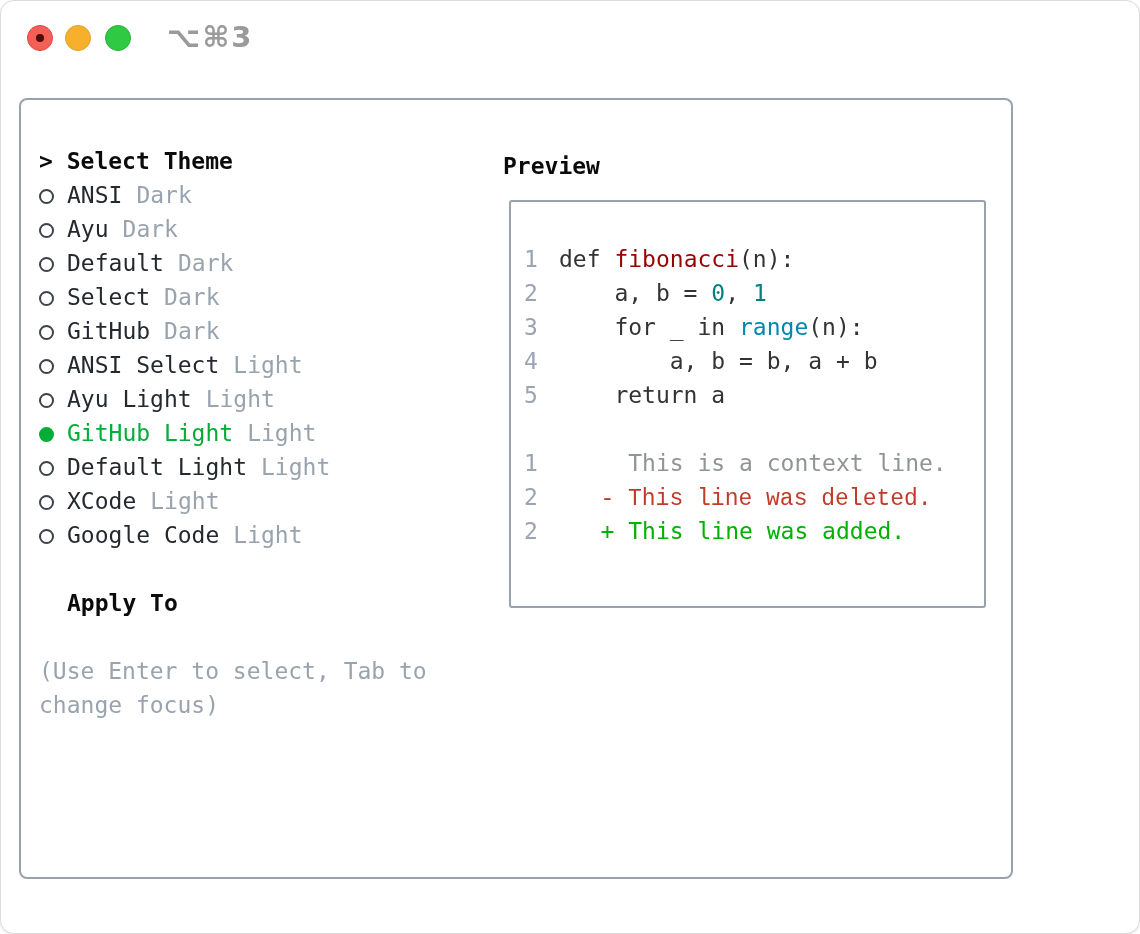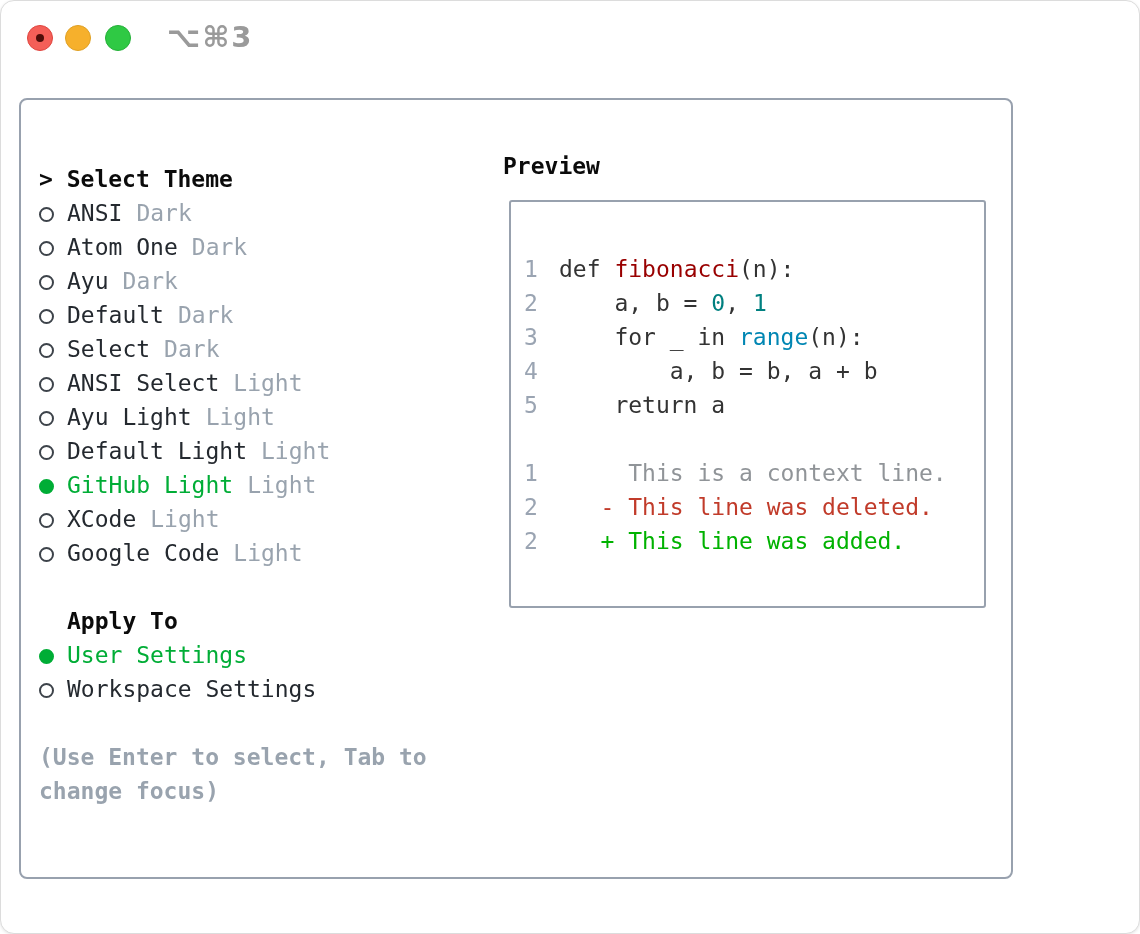--- a/index.html
+++ b/index.html
@@ -13,43 +13,43 @@
   
   .light{position:absolute;width:26px;height:26px;border-radius:50%;box-sizing:border-box;top:24px;cursor:default;}
   .light.red{left:26px;background:#f45f58;border:1px solid #e0443e;}
   .light.red .dot{position:absolute;left:8px;top:8px;width:8px;height:8px;border-radius:50%;background:#4e0d09;}
   .light.yellow{left:64px;background:#f6b02c;border:1px solid #dfa023;}
   .light.green{left:104px;background:#2fc944;border:1px solid #24b038;}
   .win-title{position:absolute;left:166px;top:19px;font-size:29px;font-weight:bold;color:#9a9a9a;font-family:"DejaVu Sans","DejaVu Sans Mono",sans-serif;letter-spacing:2px;}
   
   .panel{position:absolute;left:18px;top:97px;width:994px;height:781px;border:2px solid var(--border);border-radius:8px;box-sizing:border-box;}
   
-  .left-col{position:absolute;left:18px;top:62px;color:var(--text);}
+  .left-col{position:absolute;left:18px;top:44px;color:var(--text);}
   .line{height:34px;line-height:34px;white-space:pre;font-size:23px;}
   .line.header{font-weight:bold;color:#0b0b0b;}
   .indent2{padding-left:28px;}
   .radio{display:inline-block;width:15px;height:15px;border:2px solid #3d434a;border-radius:50%;box-sizing:border-box;margin-right:13px;vertical-align:-1px;}
   .radio.on{background:var(--sel);border-color:var(--sel);}
   .item{cursor:pointer;}
   .item .name{color:var(--text);}
   .item.selected .name{color:var(--sel);}
   .variant{color:var(--muted);margin-left:14px;}
-  .hint{color:var(--muted);font-weight:bold;}
+  .hint{color:var(--muted);}
   
   .preview-label{position:absolute;left:482px;top:49px;}
   .pbox{position:absolute;left:488px;top:100px;width:477px;height:408px;border:2px solid var(--border);border-radius:3px;box-sizing:border-box;overflow:hidden;}
-  .plines{margin:50px 0 0 13px;}
+  .plines{margin:40px 0 0 13px;}
   .pline{height:34px;line-height:34px;white-space:pre;font-size:23px;color:var(--code);}
   .ln{display:inline-block;width:35px;color:var(--gutter);}
   .seg.code{color:var(--code);}
   .seg.fn{color:var(--fn);}
   .seg.num{color:var(--numlit);}
   .seg.builtin{color:var(--builtin);}
   .seg.context{color:var(--context);}
-  .seg.deleted{color:var(--deleted);}
+  .seg.deleted{color:var(--deleted);font-family:Liberation Mono, monospace;}
   .seg.added{color:var(--added);}
 </style>
 </head>
 <body>
 
 <div class="stage">
   <div class="window">
 
     <span class="light red">
         <span class="dot"></span>
@@ -58,39 +58,35 @@
     <span class="light green"></span>
     <span class="win-title">⌥⌘3</span>
 
     <div class="panel">
 
       <div class="left-col">
         <div class="line header"><span>&gt; </span><span>Select Theme</span></div>
 
         <div id="theme-options">
             <div class="line item"><span class="radio"></span><span class="name">ANSI</span><span class="variant">Dark</span></div>
-            <div class="line item"><span class="radio"></span><span class="name">Atom One</span><span class="variant">Dark</span></div>
             <div class="line item"><span class="radio"></span><span class="name">Ayu</span><span class="variant">Dark</span></div>
             <div class="line item"><span class="radio"></span><span class="name">Default</span><span class="variant">Dark</span></div>
             <div class="line item"><span class="radio"></span><span class="name">Select</span><span class="variant">Dark</span></div>
+            <div class="line item"><span class="radio"></span><span class="name">GitHub</span><span class="variant">Dark</span></div>
             <div class="line item"><span class="radio"></span><span class="name">ANSI Select</span><span class="variant">Light</span></div>
             <div class="line item"><span class="radio"></span><span class="name">Ayu Light</span><span class="variant">Light</span></div>
+            <div class="line item selected"><span class="radio on"></span><span class="name">GitHub Light</span><span class="variant">Light</span></div>
             <div class="line item"><span class="radio"></span><span class="name">Default Light</span><span class="variant">Light</span></div>
-            <div class="line item selected"><span class="radio on"></span><span class="name">GitHub Light</span><span class="variant">Light</span></div>
             <div class="line item"><span class="radio"></span><span class="name">XCode</span><span class="variant">Light</span></div>
             <div class="line item"><span class="radio"></span><span class="name">Google Code</span><span class="variant">Light</span></div>
           </div>
 
         <div class="line"> </div>
         <div class="line header indent2">Apply To</div>
 
-        <div id="apply-options">
-            <div class="line item selected"><span class="radio on"></span><span class="name">User Settings</span></div>
-            <div class="line item"><span class="radio"></span><span class="name">Workspace Settings</span></div>
-          </div>
 
         <div class="line"> </div>
         <div class="line hint">(Use Enter to select, Tab to</div>
         <div class="line hint">change focus)</div>
       </div>
 
       <div class="line header preview-label">Preview</div>
       <div class="pbox">
         <div class="plines" id="preview-lines">
             <div class="pline"><span class="ln">1</span><span class="seg code">def </span><span class="seg fn">fibonacci</span><span class="seg code">(n):</span></div>

